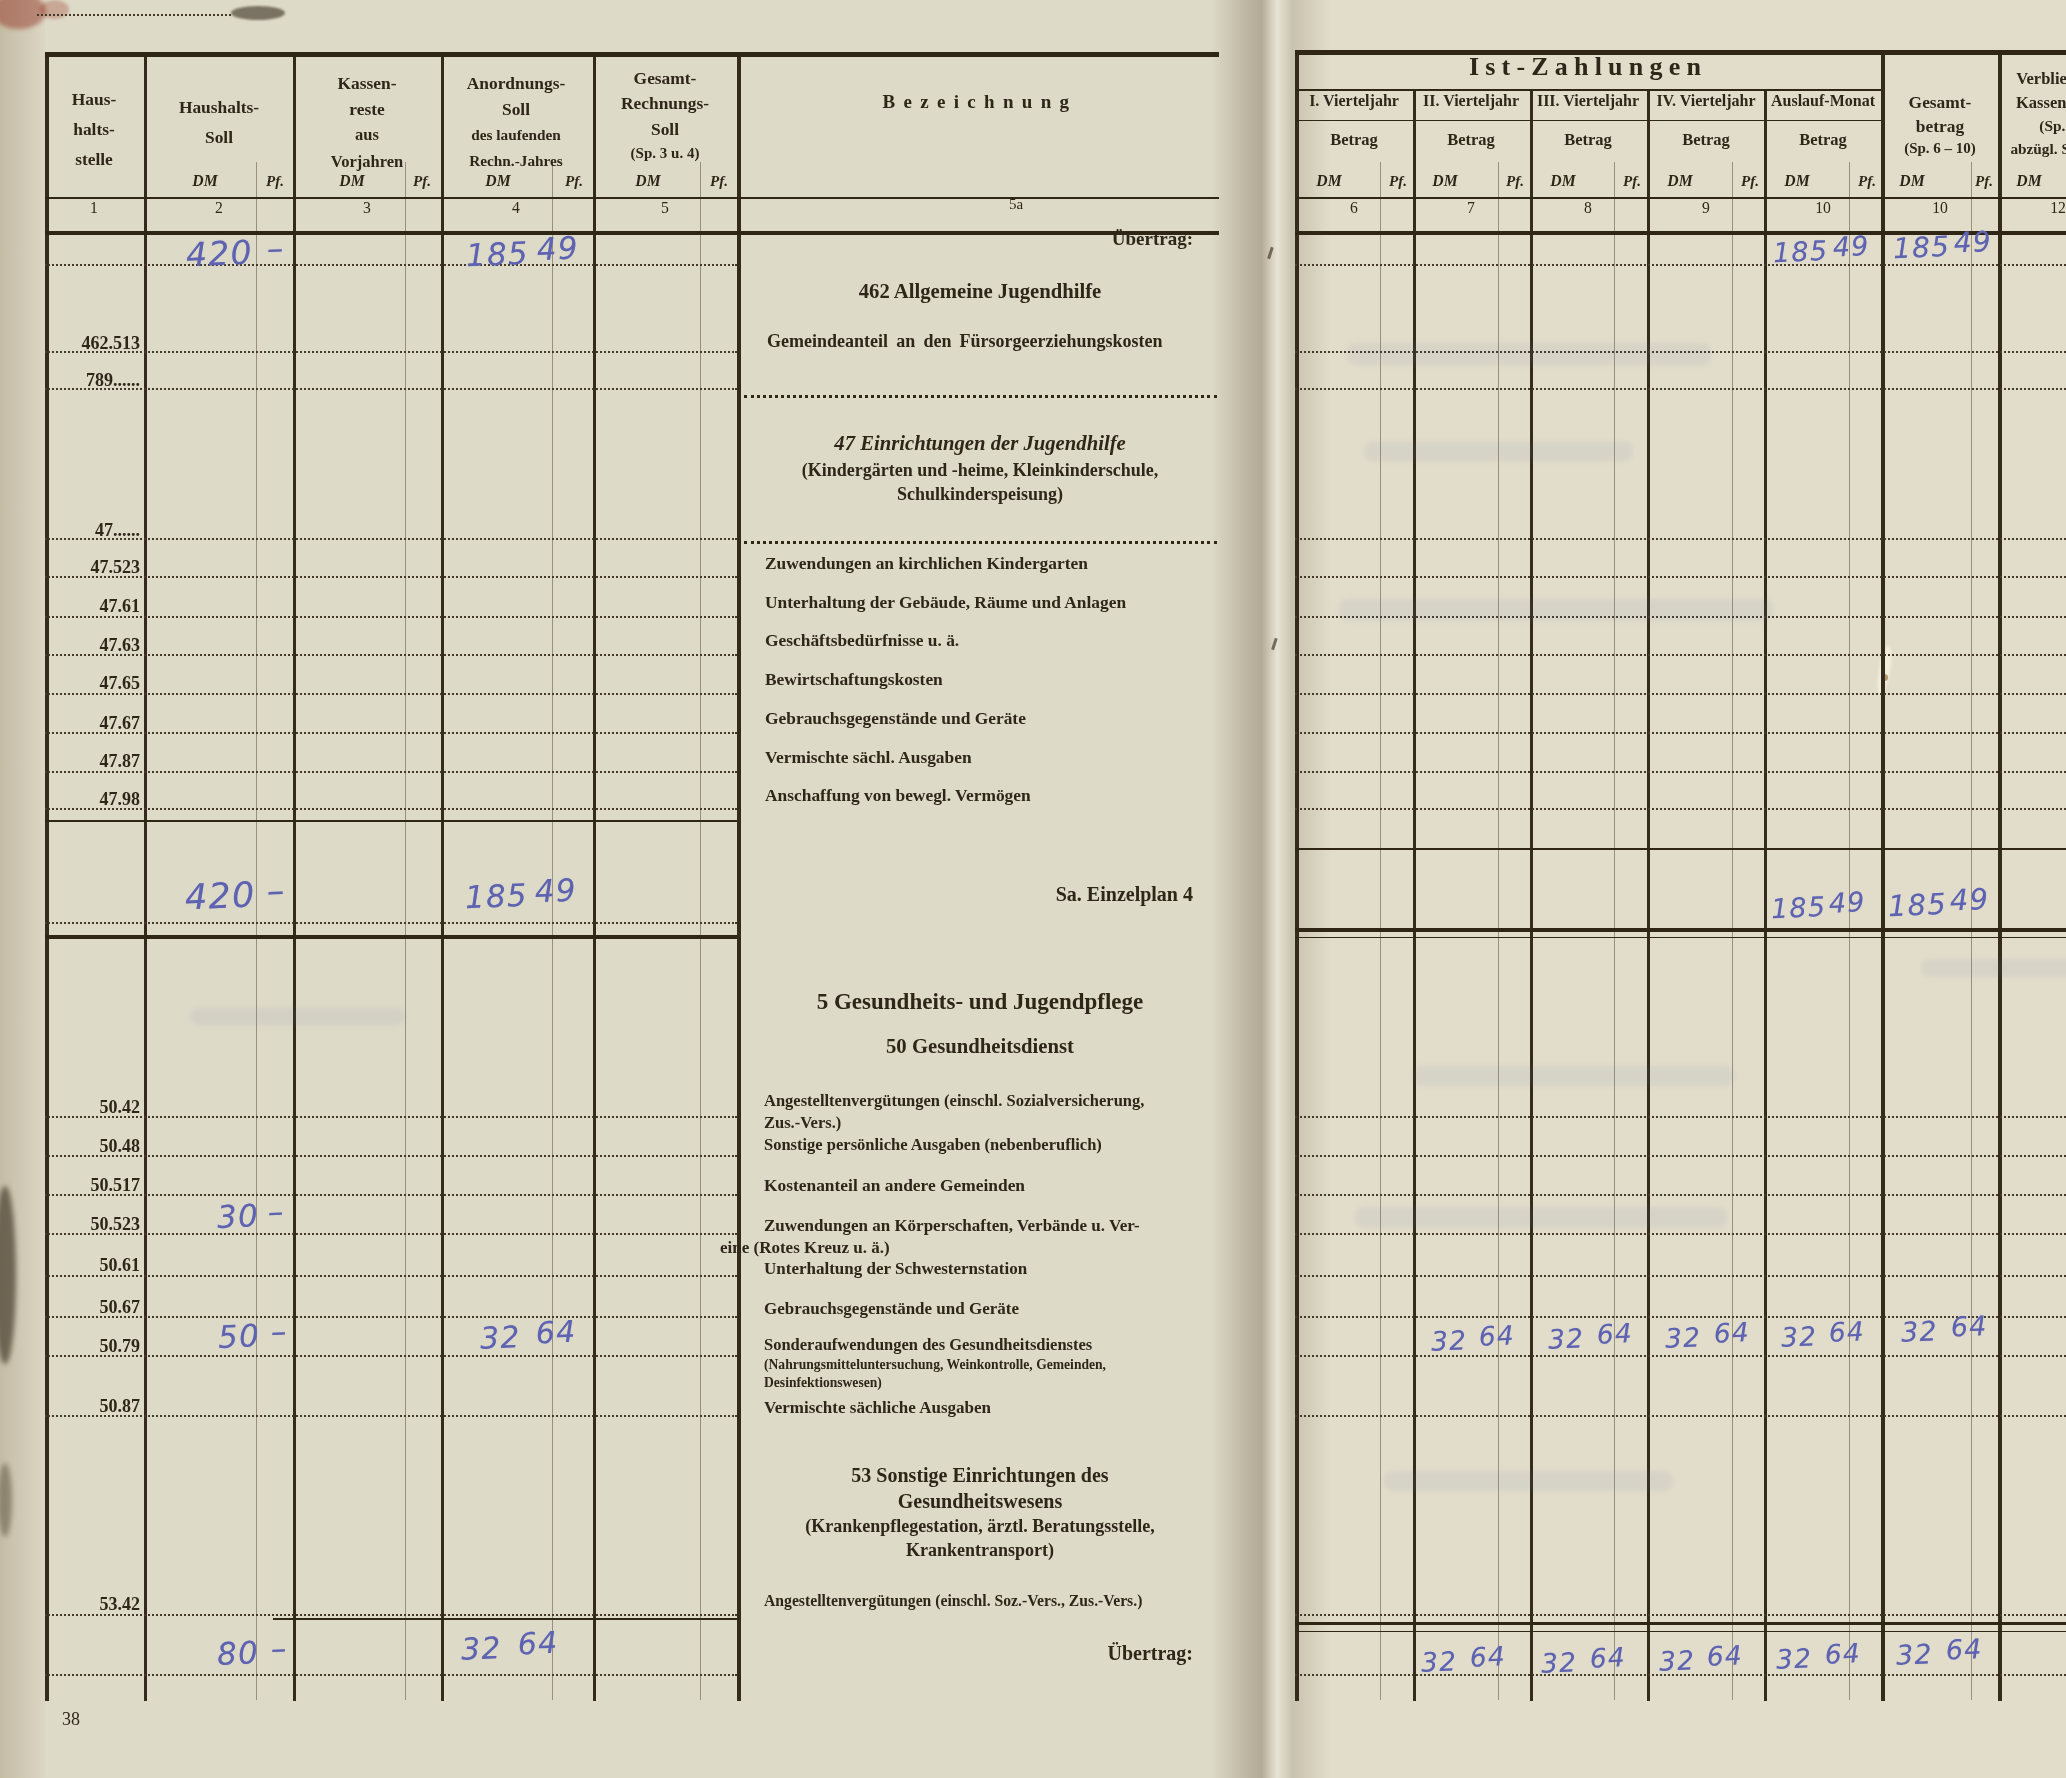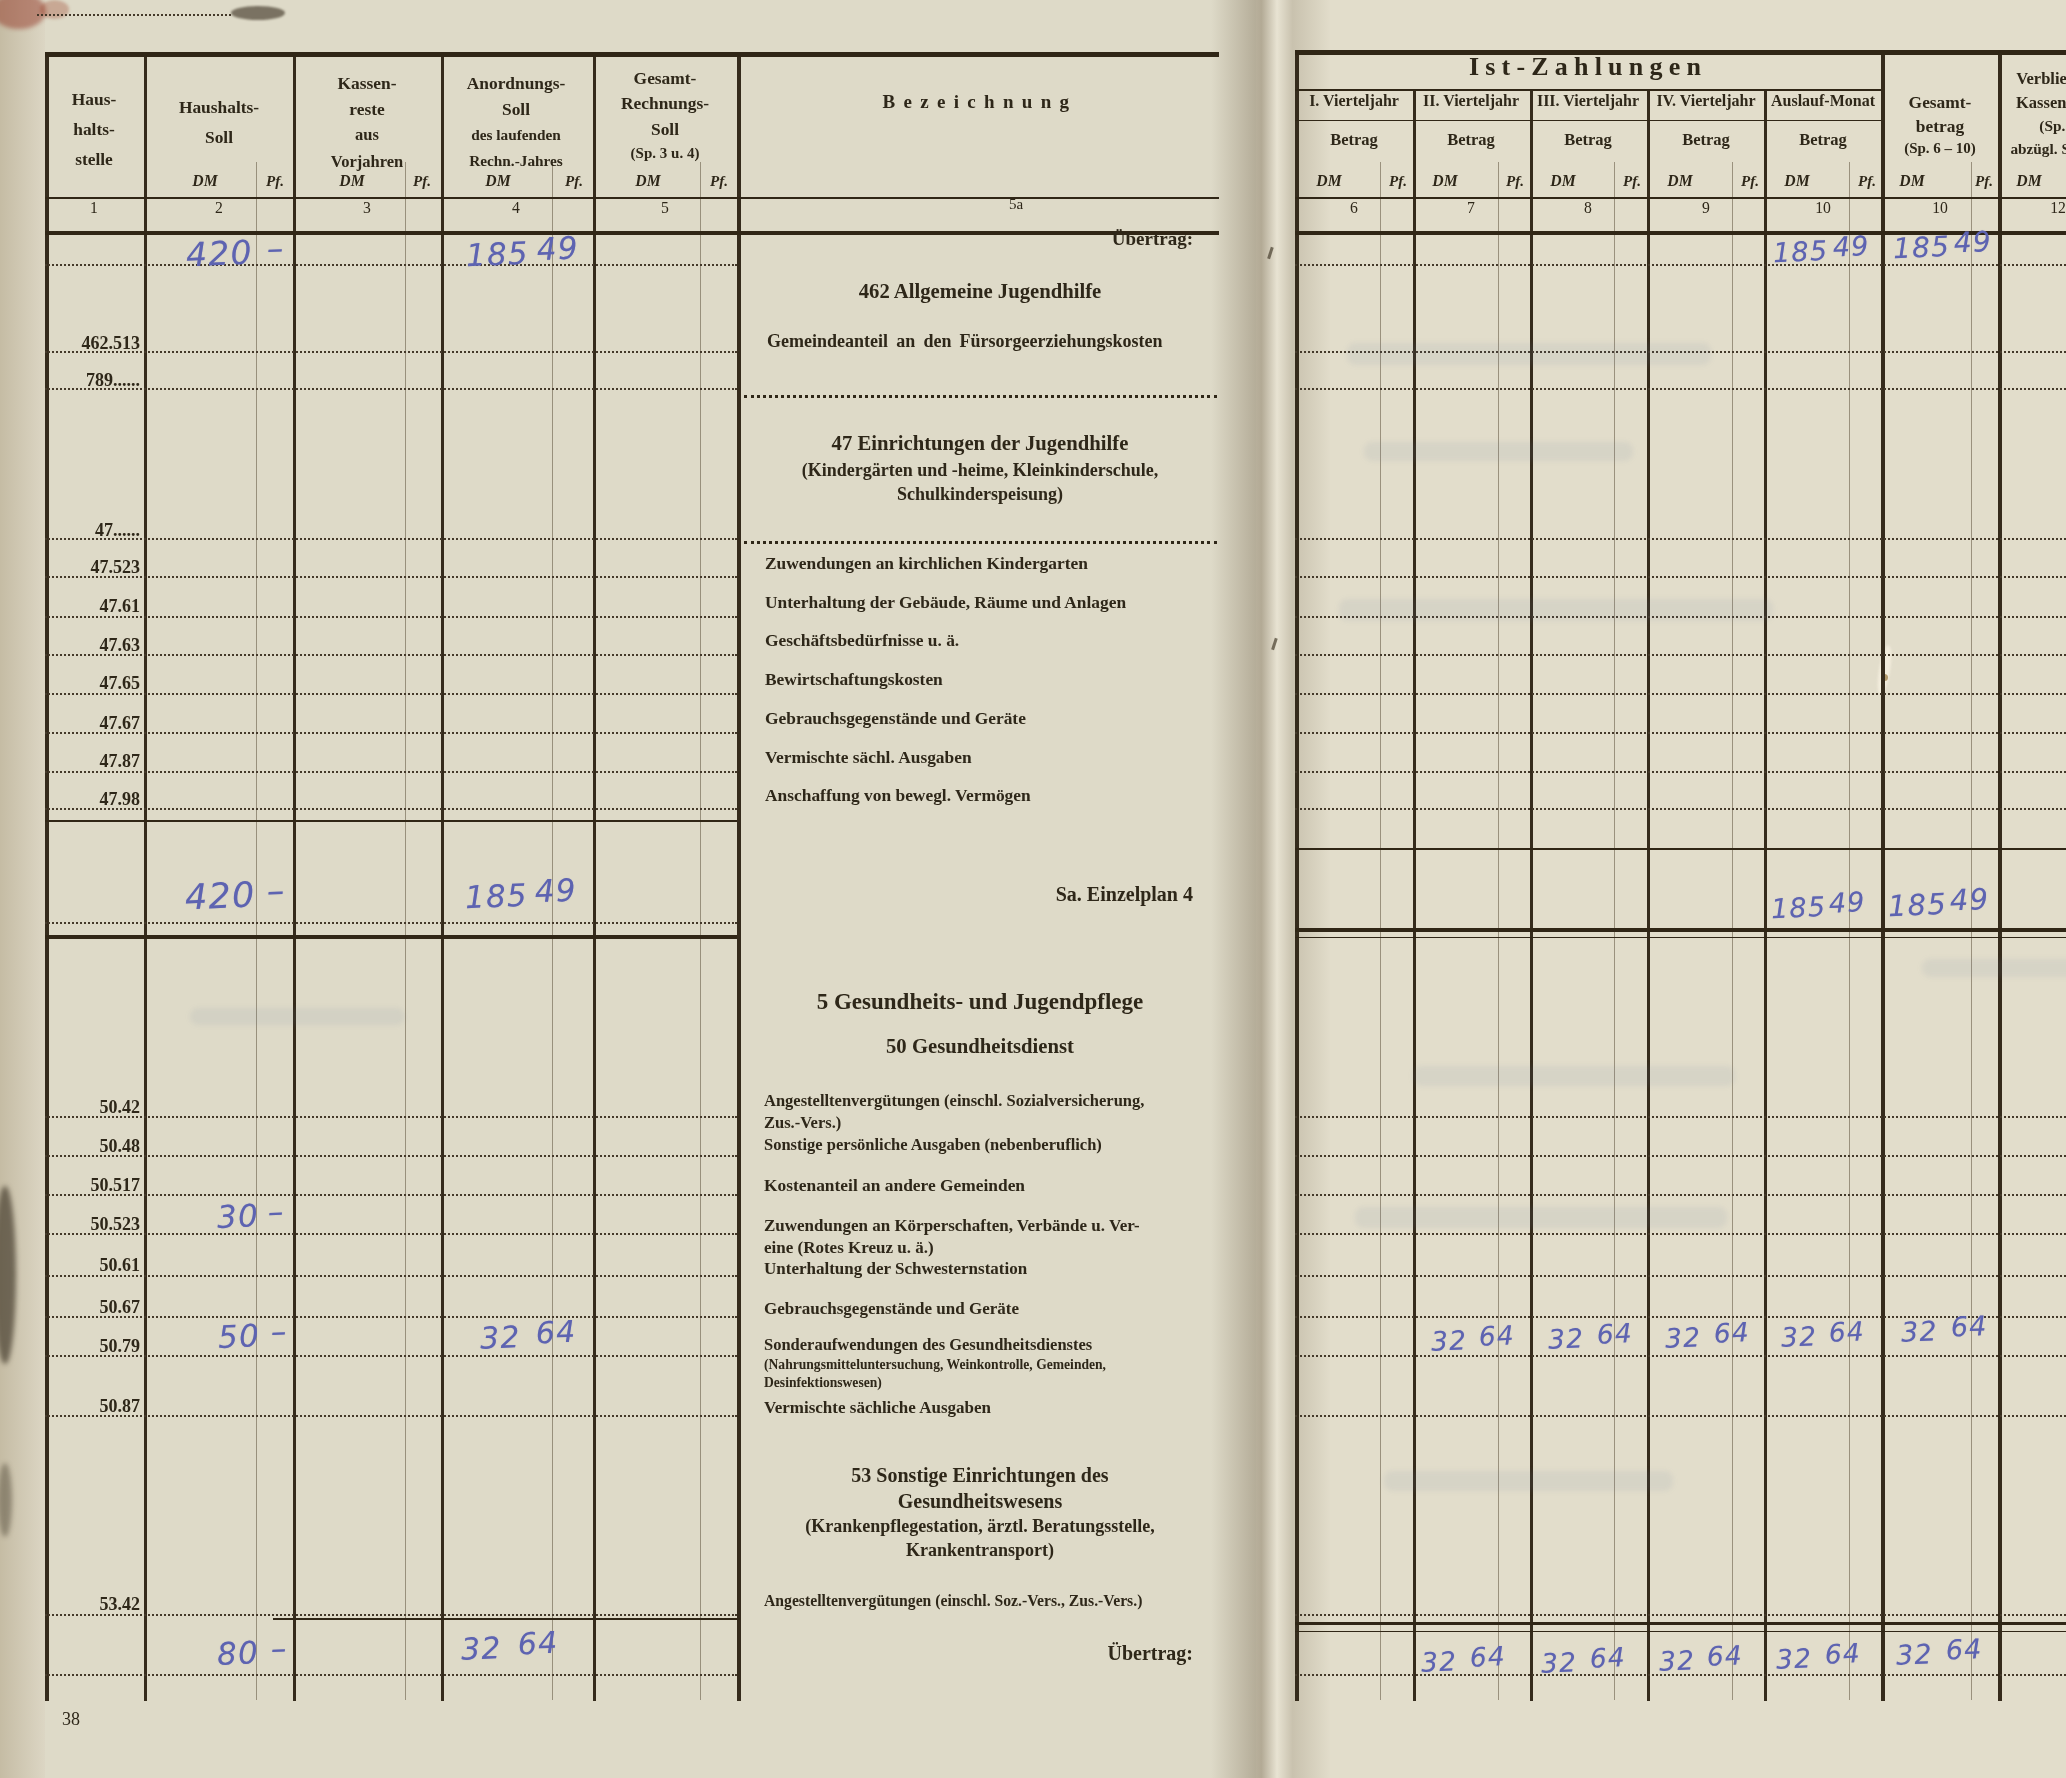--- a/index.html
+++ b/index.html
@@ -189,39 +189,39 @@
     <div class="t b c" style="left: 2058px; top: 118px; font-size: 15.3px;">(Sp. 5</div>
     <div class="t b c" style="left: 2058px; top: 141px; font-size: 15.3px;">abzügl. Sp. 11)</div>
     <div class="t c" style="left: 2058px; top: 200px; font-size: 15.7px;">12</div>
     <div class="t b c i" style="left: 1912px; top: 173px; font-size: 15.7px;">DM</div>
     <div class="t b c i" style="left: 1984px; top: 174px; font-size: 15px;">Pf.</div>
     <div class="t b c i" style="left: 2029px; top: 173px; font-size: 15.7px;">DM</div>
     <div class="t " style="left: 62px; top: 1710px; font-size: 18px;">38</div>
     <div class="t b r" style="left: 1193px; top: 229px; font-size: 19px;">Übertrag:</div>
     <div class="t b c" style="left: 980px; top: 281px; font-size: 20.7px;">462 Allgemeine Jugendhilfe</div>
     <div class="t b wsp" style="left: 767px; top: 332px; font-size: 18px;">Gemeindeanteil an den Fürsorgeerziehungskosten</div>
-    <div class="t b c" style="left: 980px; top: 433px; font-size: 20.7px;">47 Einrichtungen der Jugendhilfe</div>
+    <div class="t b c" style="left: 980px; top: 433px; font-size: 20.7px; font-style: italic;">47 Einrichtungen der Jugendhilfe</div>
     <div class="t sb c" style="left: 980px; top: 461px; font-size: 18px;">(Kindergärten und -heime, Kleinkinderschule,</div>
     <div class="t sb c" style="left: 980px; top: 485px; font-size: 18px;">Schulkinderspeisung)</div>
     <div class="t b" style="left: 765px; top: 554px; font-size: 17.4px;">Zuwendungen an kirchlichen Kindergarten</div>
     <div class="t b" style="left: 765px; top: 593px; font-size: 17.4px;">Unterhaltung der Gebäude, Räume und Anlagen</div>
     <div class="t b" style="left: 765px; top: 631px; font-size: 17.4px;">Geschäftsbedürfnisse u. ä.</div>
     <div class="t b" style="left: 765px; top: 670px; font-size: 17.4px;">Bewirtschaftungskosten</div>
     <div class="t b" style="left: 765px; top: 709px; font-size: 17.4px;">Gebrauchsgegenstände und Geräte</div>
     <div class="t b" style="left: 765px; top: 748px; font-size: 17.4px;">Vermischte sächl. Ausgaben</div>
     <div class="t b" style="left: 765px; top: 786px; font-size: 17.4px;">Anschaffung von bewegl. Vermögen</div>
     <div class="t b r" style="left: 1193px; top: 884px; font-size: 20px;">Sa. Einzelplan 4</div>
     <div class="t b c" style="left: 980px; top: 990px; font-size: 23px;">5 Gesundheits- und Jugendpflege</div>
     <div class="t b c" style="left: 980px; top: 1036px; font-size: 20.7px;">50 Gesundheitsdienst</div>
     <div class="t b" style="left: 764px; top: 1092px; font-size: 16.5px;">Angestelltenvergütungen (einschl. Sozialversicherung,</div>
     <div class="t b" style="left: 764px; top: 1114px; font-size: 16.5px;">Zus.-Vers.)</div>
     <div class="t b" style="left: 764px; top: 1136px; font-size: 16.5px;">Sonstige persönliche Ausgaben (nebenberuflich)</div>
     <div class="t b" style="left: 764px; top: 1176px; font-size: 17.4px;">Kostenanteil an andere Gemeinden</div>
     <div class="t b" style="left: 764px; top: 1217px; font-size: 17px;">Zuwendungen an Körperschaften, Verbände u. Ver-</div>
-    <div class="t b" style="left: 764px; top: 1239px; font-size: 17px;">eine (Rotes Kreuz u. ä.)</div>
+    <div class="t b" style="left: 720px; top: 1239px; font-size: 17px;">eine (Rotes Kreuz u. ä.)</div>
     <div class="t b" style="left: 764px; top: 1260px; font-size: 17px;">Unterhaltung der Schwesternstation</div>
     <div class="t b" style="left: 764px; top: 1300px; font-size: 17px;">Gebrauchsgegenstände und Geräte</div>
     <div class="t b" style="left: 764px; top: 1336px; font-size: 16.5px;">Sonderaufwendungen des Gesundheitsdienstes</div>
     <div class="t sb" style="left: 764px; top: 1358px; font-size: 13.6px;">(Nahrungsmitteluntersuchung, Weinkontrolle, Gemeinden,</div>
     <div class="t sb" style="left: 764px; top: 1376px; font-size: 13.6px;">Desinfektionswesen)</div>
     <div class="t b" style="left: 764px; top: 1399px; font-size: 17px;">Vermischte sächliche Ausgaben</div>
     <div class="t b c" style="left: 980px; top: 1465px; font-size: 20px;">53 Sonstige Einrichtungen des</div>
     <div class="t b c" style="left: 980px; top: 1491px; font-size: 20px;">Gesundheitswesens</div>
     <div class="t sb c" style="left: 980px; top: 1517px; font-size: 18px;">(Krankenpflegestation, ärztl. Beratungsstelle,</div>
     <div class="t sb c" style="left: 980px; top: 1541px; font-size: 18px;">Krankentransport)</div>

